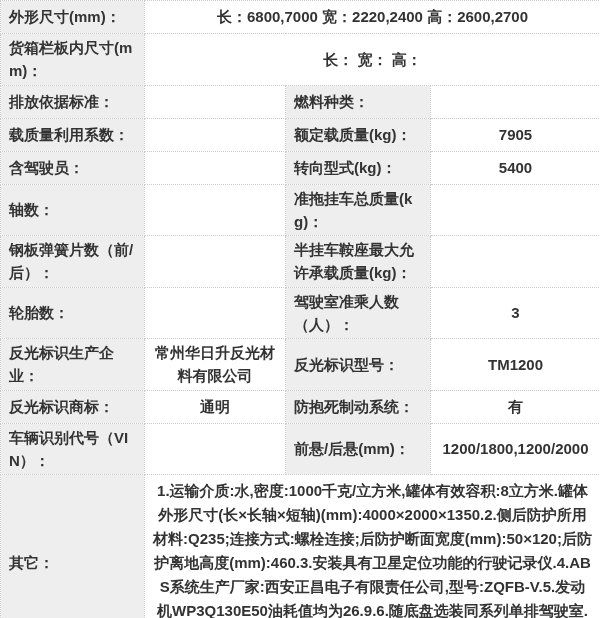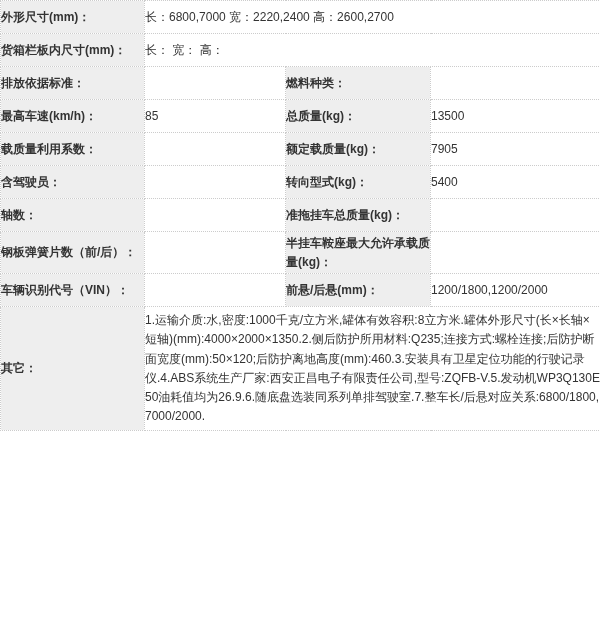--- a/index.html
+++ b/index.html
@@ -13,35 +13,36 @@
     color: #333333;
   }
   table {
     border-collapse: collapse;
     table-layout: fixed;
     width: 600px;
     background: #ffffff;
   }
   td, th {
     border: 1px dotted #cccccc;
-    font-size: 12px;
+    font-size: 15px;
     line-height: 1.55;
-    padding: 2px 0;
+    padding: 2px 8px;
     vertical-align: middle;
     word-break: break-all;
     overflow: hidden;
   }
   .main td { height: 28px; }
   td.label {
     background: #eeeeee;
     font-weight: bold;
   }
   td.value {
     background: #ffffff;
-    font-weight: normal;
+    font-weight: bold;
+    text-align: center;
   }
   td.other-value {
     line-height: 1.6;
     padding-top: 4px;
     padding-bottom: 4px;
   }
 </style>
 </head>
 <body>
 
@@ -61,26 +62,20 @@
       <td class="label">货箱栏板内尺寸(mm)：</td>
       <td class="value" colspan="3">长： 宽： 高：</td>
     </tr>
     <tr>
       <td class="label">排放依据标准：</td>
       <td class="value"></td>
       <td class="label">燃料种类：</td>
       <td class="value"></td>
     </tr>
     <tr>
-      <td class="label">最高车速(km/h)：</td>
-      <td class="value">85</td>
-      <td class="label">总质量(kg)：</td>
-      <td class="value">13500</td>
-    </tr>
-    <tr>
       <td class="label">载质量利用系数：</td>
       <td class="value"></td>
       <td class="label">额定载质量(kg)：</td>
       <td class="value">7905</td>
     </tr>
     <tr>
       <td class="label">含驾驶员：</td>
       <td class="value"></td>
       <td class="label">转向型式(kg)：</td>
       <td class="value">5400</td>
@@ -91,20 +86,38 @@
       <td class="label">准拖挂车总质量(kg)：</td>
       <td class="value"></td>
     </tr>
     <tr>
       <td class="label">钢板弹簧片数（前/后）：</td>
       <td class="value"></td>
       <td class="label">半挂车鞍座最大允许承载质量(kg)：</td>
       <td class="value"></td>
     </tr>
     <tr>
+      <td class="label">轮胎数：</td>
+      <td class="value"></td>
+      <td class="label">驾驶室准乘人数（人）：</td>
+      <td class="value">3</td>
+    </tr>
+    <tr>
+      <td class="label">反光标识生产企业：</td>
+      <td class="value">常州华日升反光材料有限公司</td>
+      <td class="label">反光标识型号：</td>
+      <td class="value">TM1200</td>
+    </tr>
+    <tr>
+      <td class="label">反光标识商标：</td>
+      <td class="value">通明</td>
+      <td class="label">防抱死制动系统：</td>
+      <td class="value">有</td>
+    </tr>
+    <tr>
       <td class="label">车辆识别代号（VIN）：</td>
       <td class="value"></td>
       <td class="label">前悬/后悬(mm)：</td>
       <td class="value">1200/1800,1200/2000</td>
     </tr>
     <tr>
       <td class="label">其它：</td>
       <td class="value other-value" colspan="3">1.运输介质:水,密度:1000千克/立方米,罐体有效容积:8立方米.罐体外形尺寸(长×长轴×短轴)(mm):4000×2000×1350.2.侧后防护所用材料:Q235;连接方式:螺栓连接;后防护断面宽度(mm):50×120;后防护离地高度(mm):460.3.安装具有卫星定位功能的行驶记录仪.4.ABS系统生产厂家:西安正昌电子有限责任公司,型号:ZQFB-V.5.发动机WP3Q130E50油耗值均为26.9.6.随底盘选装同系列单排驾驶室.7.整车长/后悬对应关系:6800/1800,7000/2000.</td>
     </tr>
 

